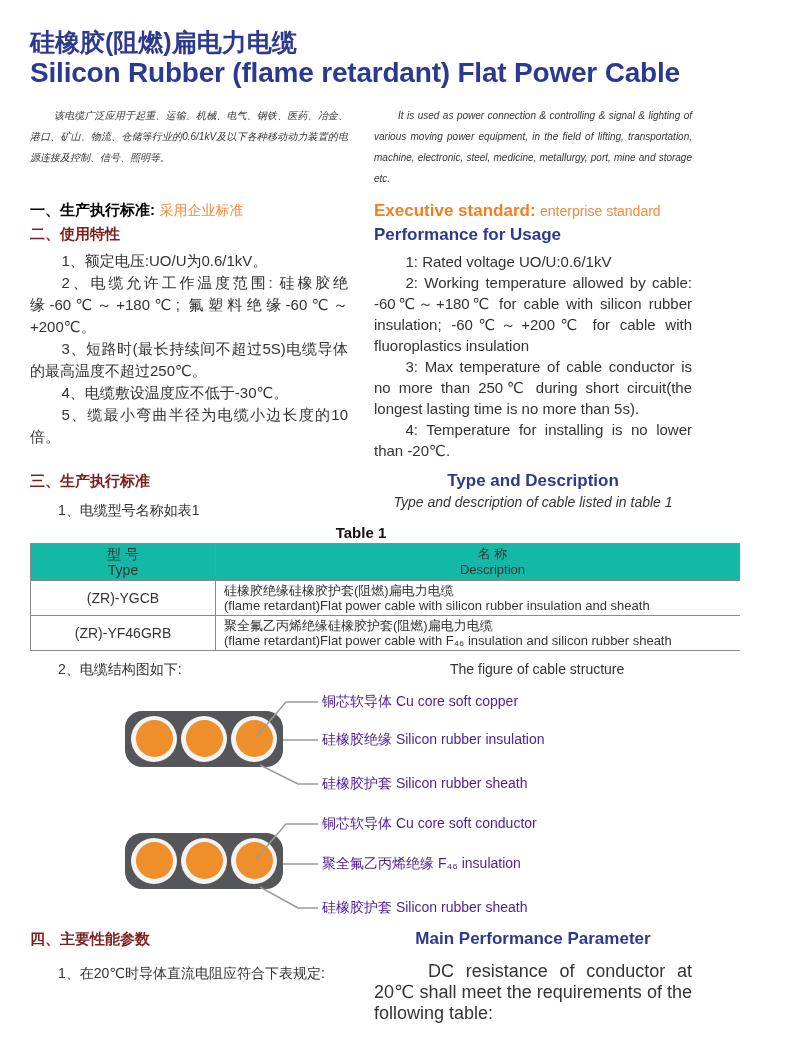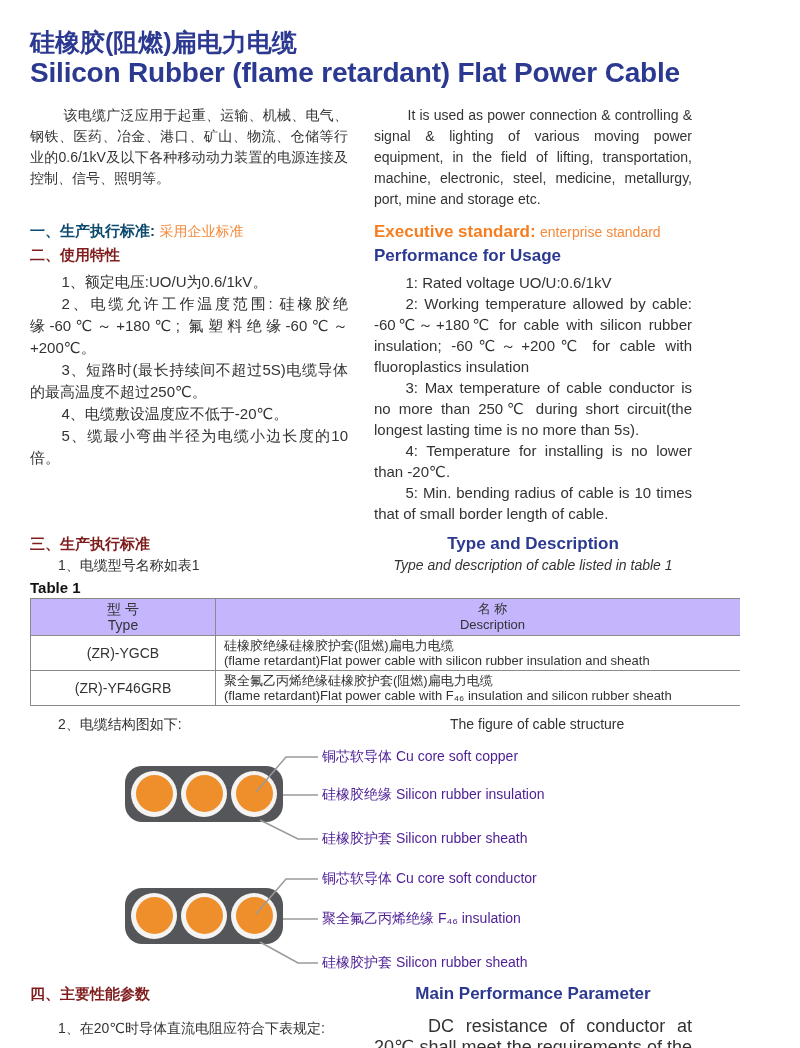--- a/index.html
+++ b/index.html
@@ -9,40 +9,40 @@
     font-family:"Liberation Sans","DejaVu Sans",sans-serif;
     color:#333; position:relative;
     padding:28px 48px 0 30px;
   }
   
   .title-cn { color:#2b3990; font-size:25px; font-weight:bold; line-height:1.15; }
   .title-en { color:#2b3990; font-size:28px; font-weight:bold; line-height:1.15; margin-bottom:16px; letter-spacing:-0.2px; }
   
   .row2 { display:flex; gap:26px; }
   .col { flex:1; min-width:0; }
-  .para { font-size:14px; line-height:21px; text-align:justify; text-indent:2.4em; }
+  .para { font-size:10px; line-height:21px; text-align:justify; text-indent:2.4em;font-style:italic; }
   
   .sec-line { margin-top:12px; }
-  .h-orange { color:#0c4a6e; font-weight:bold; font-size:15px; }
+  .h-orange { color:#000000; font-weight:bold; font-size:15px; }
   .h-orange-en { color:#f57e20; font-weight:bold; font-size:17px; }
   .v-orange { color:#f6893a; font-size:14px; }
   .v-orange-en { color:#f6893a; font-size:14px; }
   .h-navy { color:#7f1d1d; font-weight:bold; font-size:15px; margin-top:5px;font-family:Liberation Mono, monospace; }
   .h-navy-en { color:#2b3990; font-weight:bold; font-size:17px; margin-top:4px; }
   .items { margin-top:6px; }
   .item { font-size:15px; line-height:22px; text-align:justify; text-indent:2.1em; }
   .item-en { font-size:15px; line-height:21px; text-align:justify; text-indent:2.1em; }
   .center-en { text-align:center; }
-  .sub-cn { font-size:14px; margin-top:3px; text-indent:2em; }
+  .sub-cn { font-size:14px; margin-top:11px; text-indent:2em; }
   .sub-en-center { font-size:14px; margin-top:3px; text-align:center;font-style:italic; }
   
-  .tbl-label { text-align:left; font-weight:bold; font-size:15px; margin-top:4px; margin-bottom:2px; color:#111; }
+  .tbl-label { text-align:center; font-weight:bold; font-size:15px; margin-top:4px; margin-bottom:2px; color:#111; }
   table { border-collapse:collapse; width:740px; }
   .t1 td, .t1 th, .t2 td, .t2 th { border:1px solid #8a8a8a; }
-  .t1 .hd { background:#c4b5fd; font-weight:normal; font-size:13px; text-align:center; padding:2px 0; line-height:16px; height:34px; color:#333; }
+  .t1 .hd { background:#14b8a6; font-weight:normal; font-size:13px; text-align:center; padding:2px 0; line-height:16px; height:34px; color:#333; }
   .t1 .type-cell { width:185px; text-align:center; font-size:14px; }
   .t1 .desc-cell { padding:2px 8px; font-size:13px; line-height:15px; height:34px; }
   
   .cap-row { position:relative; height:20px; margin-top:10px; }
   .cap-cn { position:absolute; left:2em; font-size:14px; }
   .cap-en { position:absolute; left:420px; font-size:14px; }
   
   .fig { position:relative; height:118px; margin-top:4px; }
   .cable { position:absolute; left:95px; top:26px; width:158px; height:56px; background:#55565a;
            border-radius:17px; display:flex; align-items:center; justify-content:center; gap:4px; }
@@ -72,36 +72,35 @@
     <div class="col">
       <div>
         <span class="h-orange">一、生产执行标准:</span>
         <span class="v-orange">采用企业标准</span>
       </div>
       <div class="h-navy">二、使用特性</div>
       <div class="items">
         <p class="item">1、额定电压:UO/U为0.6/1kV。</p>
         <p class="item">2、电缆允许工作温度范围: 硅橡胶绝缘-60℃～+180℃; 氟塑料绝缘-60℃～+200℃。</p>
         <p class="item">3、短路时(最长持续间不超过5S)电缆导体的最高温度不超过250℃。</p>
-        <p class="item">4、电缆敷设温度应不低于-20℃。</p>
+        <p class="item">4、电缆敷设温度应不低于-30℃。</p>
         <p class="item">5、缆最小弯曲半径为电缆小边长度的10倍。</p>
       </div>
     </div>
     <div class="col">
       <div>
         <span class="h-orange-en">Executive standard:</span>
         <span class="v-orange-en">enterprise standard</span>
       </div>
       <div class="h-navy-en">Performance for Usage</div>
       <div class="items">
         <p class="item-en">1: Rated voltage UO/U:0.6/1kV</p>
         <p class="item-en">2: Working temperature allowed by cable: -60℃～+180℃ for cable with silicon rubber insulation; -60℃～+200℃ for cable with fluoroplastics insulation</p>
         <p class="item-en">3: Max temperature of cable conductor is no more than 250℃ during short circuit(the longest lasting time is no more than 5s).</p>
         <p class="item-en">4: Temperature for installing is no lower than -20℃.</p>
-        <p class="item-en">5: Min. bending radius of cable is 10 times that of small border length of cable.</p>
       </div>
     </div>
   </div>
 
   <div class="row2" style="margin-top:6px">
     <div class="col">
       <div class="h-navy">三、生产执行标准</div>
       <div class="sub-cn">1、电缆型号名称如表1</div>
     </div>
     <div class="col">

